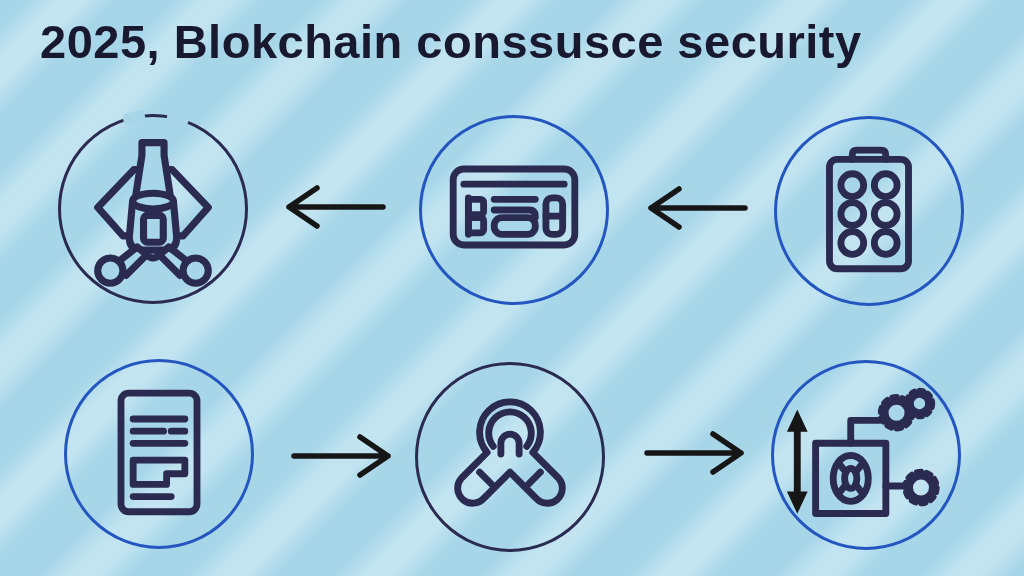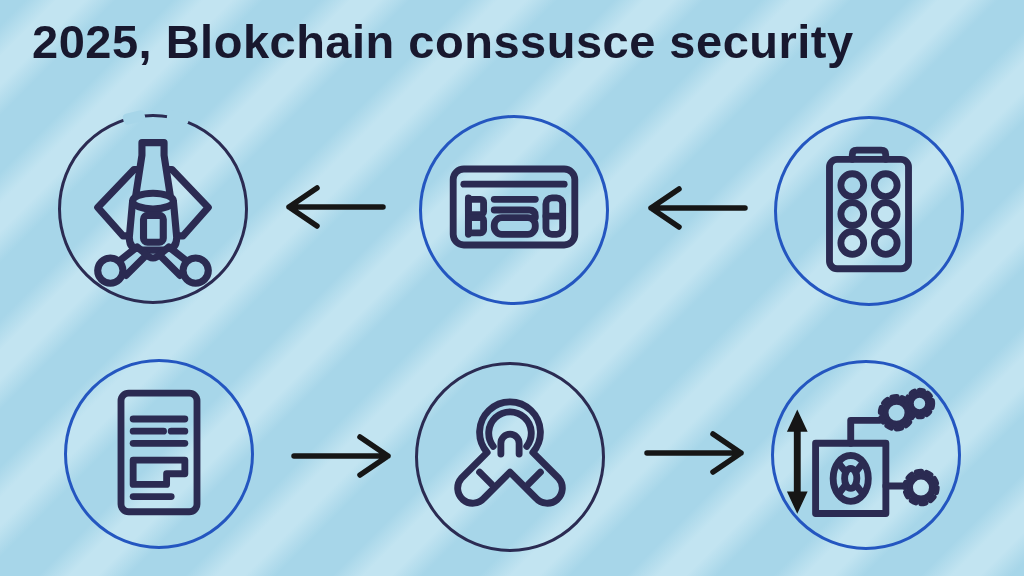--- a/index.html
+++ b/index.html
@@ -13,21 +13,21 @@
     background:
       repeating-linear-gradient(135deg,
         rgba(255,255,255,0) 0 18px,
         var(--stripe) 40px 60px,
         rgba(255,255,255,0) 82px 104px),
       var(--background);
     position:relative;
   }
   .canvas{position:absolute;inset:0;}
   .title{
-    position:absolute;left:32px;top:14px;
+    position:absolute;left:40px;top:14px;
     font-size:47px;font-weight:bold;letter-spacing:.5px;
     color:var(--title-color);white-space:nowrap;
   }
   .node{
     position:absolute;width:190px;height:190px;border-radius:50%;
     display:flex;align-items:center;justify-content:center;
     border:3px solid var(--navy);
   }
   .ring-blue{border-color:var(--blue-ring);}
   .ring-navy{border-color:var(--navy);}

